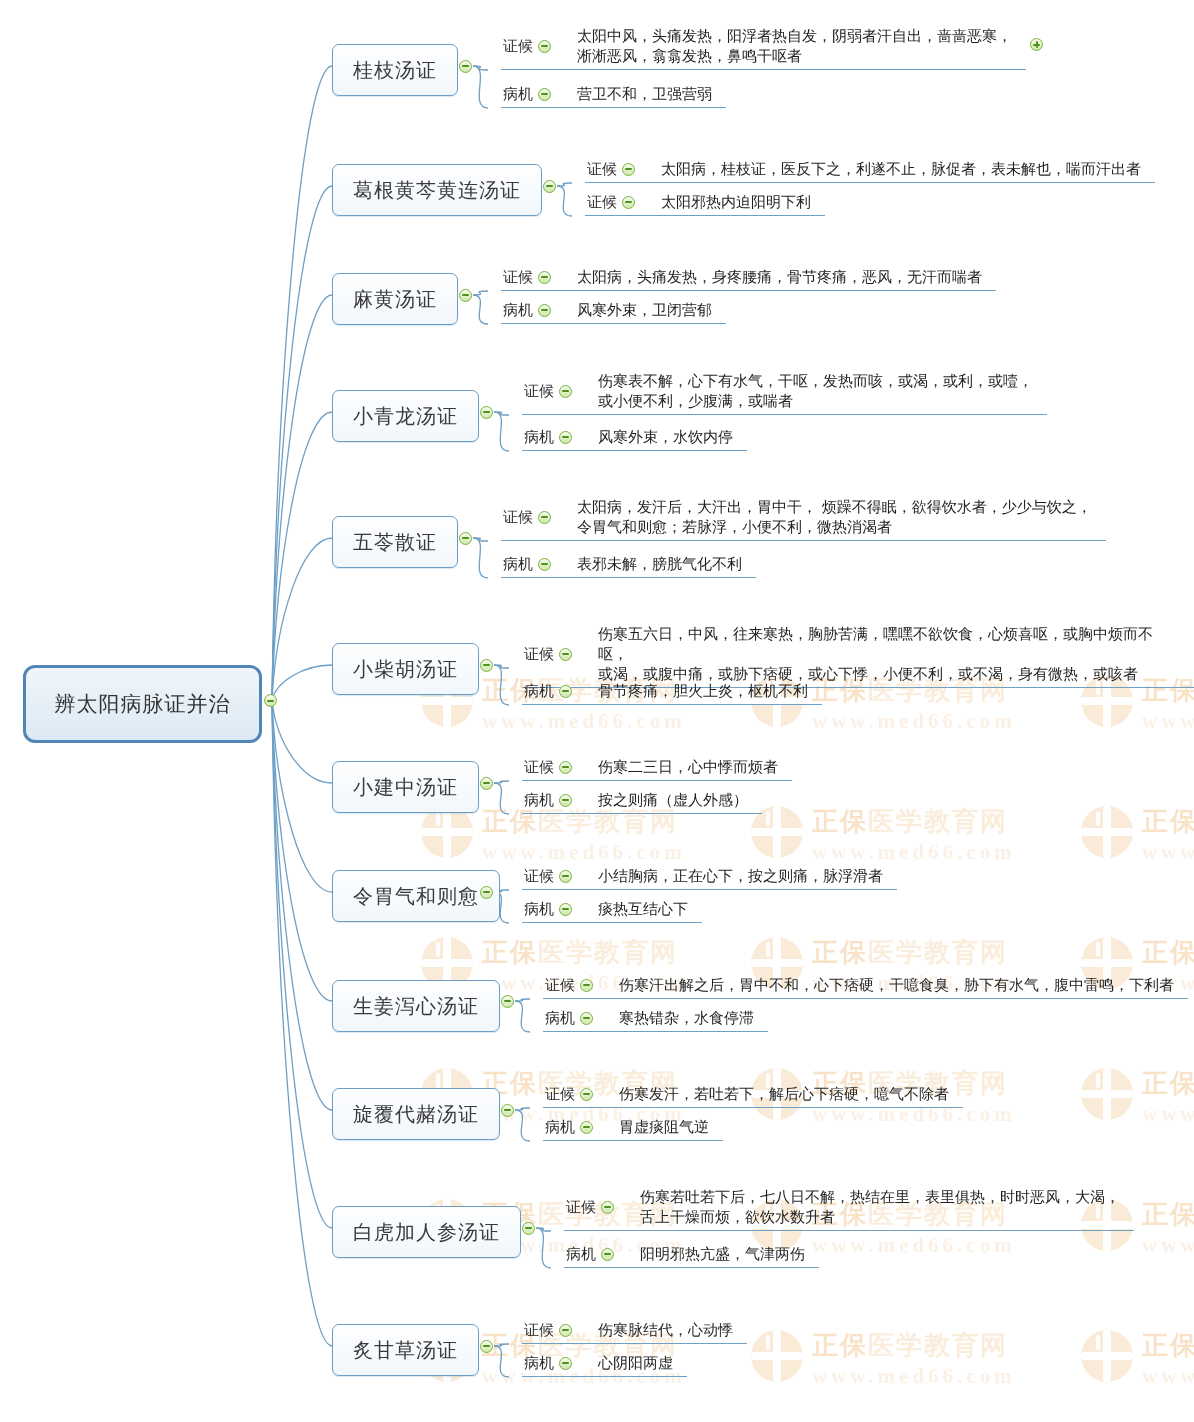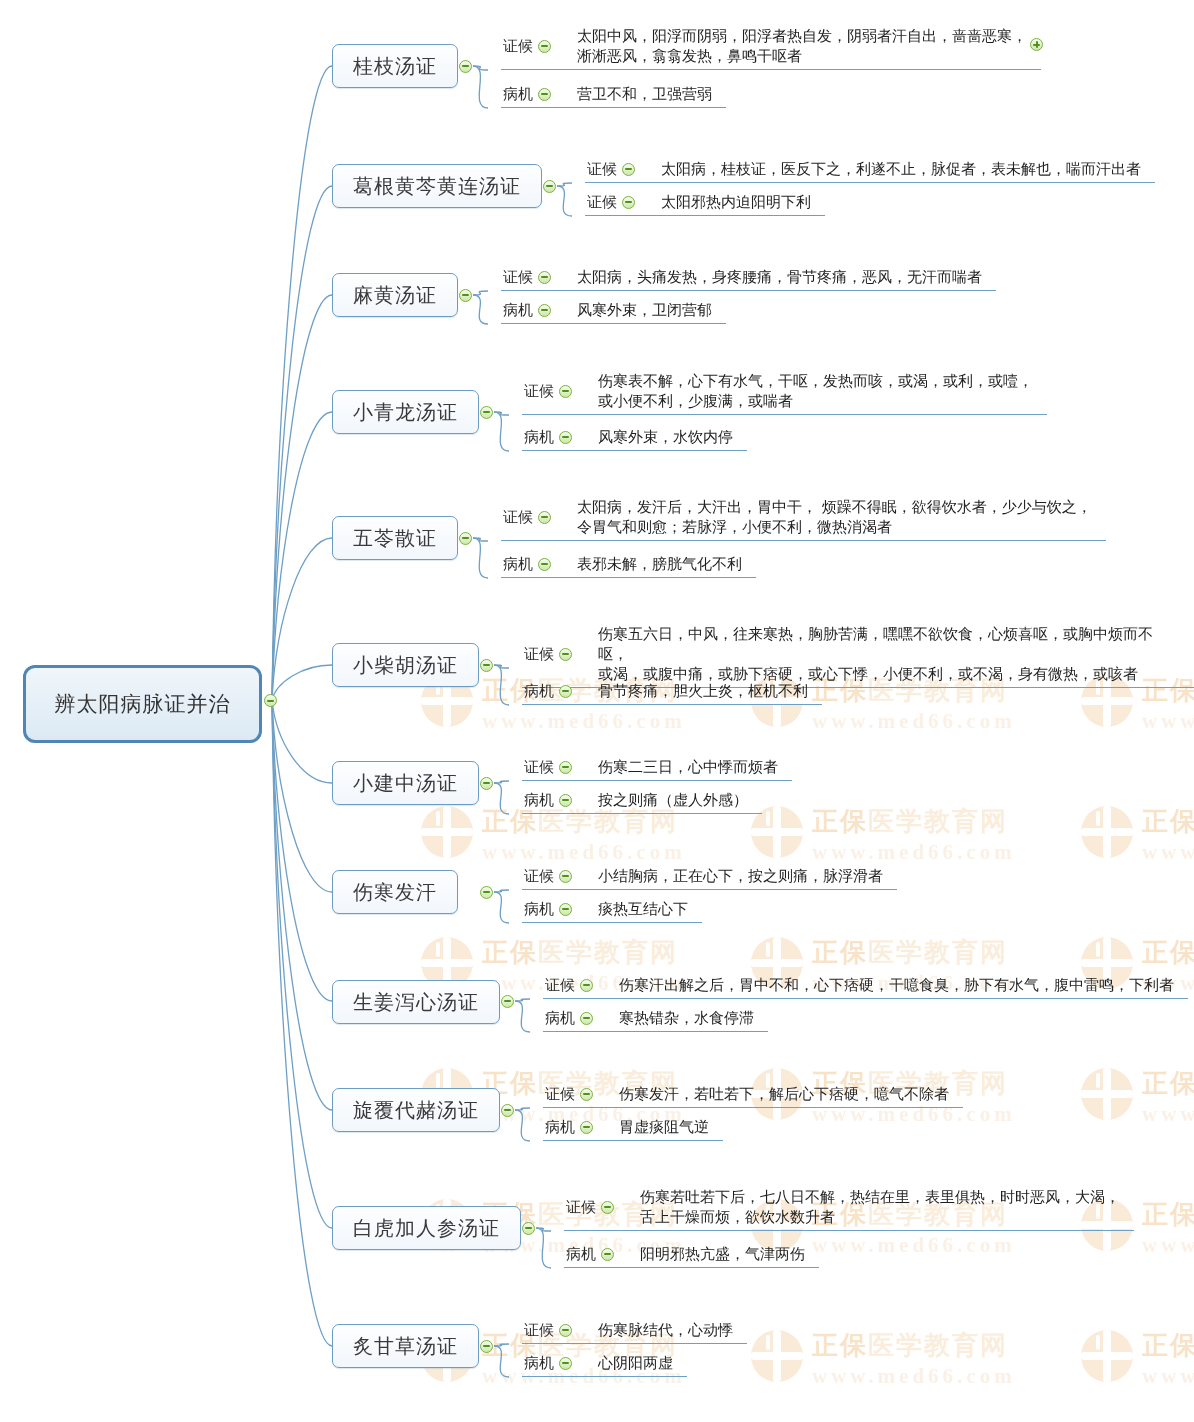--- a/index.html
+++ b/index.html
@@ -19,21 +19,21 @@
   #connectors{position:absolute;left:0;top:0;z-index:1;}
   
   .node{position:absolute;z-index:2;display:flex;align-items:center;justify-content:center;box-sizing:border-box;}
   #root-node{
     left:23px;top:665px;width:239px;height:78px;
     border:3px solid #4f86b5;border-radius:12px;
     background:linear-gradient(180deg,#f0f6fa,#dce9f4);
     font-size:21px;color:#333;letter-spacing:1px;white-space:nowrap;
   }
   .topic{
-    left:332px;height:44px;padding:12px 20px;
+    left:332px;height:52px;padding:12px 20px;
     border:1.5px solid #6c9cc4;border-radius:7px;
     background:linear-gradient(180deg,#fdfeff,#f2f7fc);
     font-size:20px;color:#3a3a3a;letter-spacing:1px;white-space:nowrap;
     box-shadow:0 1px 1px rgba(108,156,196,.25);
   }
   
   .leaf{
     position:absolute;z-index:2;display:flex;align-items:center;
     border-bottom:1.5px solid #6e9fc5;padding:0 14px 3px 2px;margin-left:19px;
   }
@@ -353,21 +353,21 @@
   </div>
   <span class="ci abs" id="root-minus" style="left:264px;top:694px"></span>
   <div id="topics-layer">
       <div class="node topic" style="top: 44px;">
         <span>桂枝汤证</span>
       </div>
       <span class="ci abs" style="left: 459px; top: 59.5px;"></span>
       <div class="leaf" style="top: 26px; left: 482px;">
         <span class="leaf-label">证候</span>
         <span class="ci"></span>
-        <span class="leaf-text">太阳中风，阳浮而阴弱，阳浮者热自发，阴弱者汗自出，啬啬恶寒，
+        <span class="leaf-text">太阳中风，头痛发热，阳浮者热自发，阴弱者汗自出，啬啬恶寒，
 淅淅恶风，翕翕发热，鼻鸣干呕者</span>
       </div>
       <div class="leaf" style="top: 84px; left: 482px;">
         <span class="leaf-label">病机</span>
         <span class="ci"></span>
         <span class="leaf-text">营卫不和，卫强营弱</span>
       </div>
       <div class="node topic" style="top: 164px;">
         <span>葛根黄芩黄连汤证</span>
       </div>
@@ -449,21 +449,21 @@
         <span class="leaf-label">证候</span>
         <span class="ci"></span>
         <span class="leaf-text">伤寒二三日，心中悸而烦者</span>
       </div>
       <div class="leaf" style="top: 790px; left: 503px;">
         <span class="leaf-label">病机</span>
         <span class="ci"></span>
         <span class="leaf-text">按之则痛（虚人外感）</span>
       </div>
       <div class="node topic" style="top: 870px;">
-        <span>伤寒发汗</span>
+        <span>令胃气和则愈</span>
       </div>
       <span class="ci abs" style="left: 480px; top: 885.5px;"></span>
       <div class="leaf" style="top: 866px; left: 503px;">
         <span class="leaf-label">证候</span>
         <span class="ci"></span>
         <span class="leaf-text">小结胸病，正在心下，按之则痛，脉浮滑者</span>
       </div>
       <div class="leaf" style="top: 899px; left: 503px;">
         <span class="leaf-label">病机</span>
         <span class="ci"></span>

